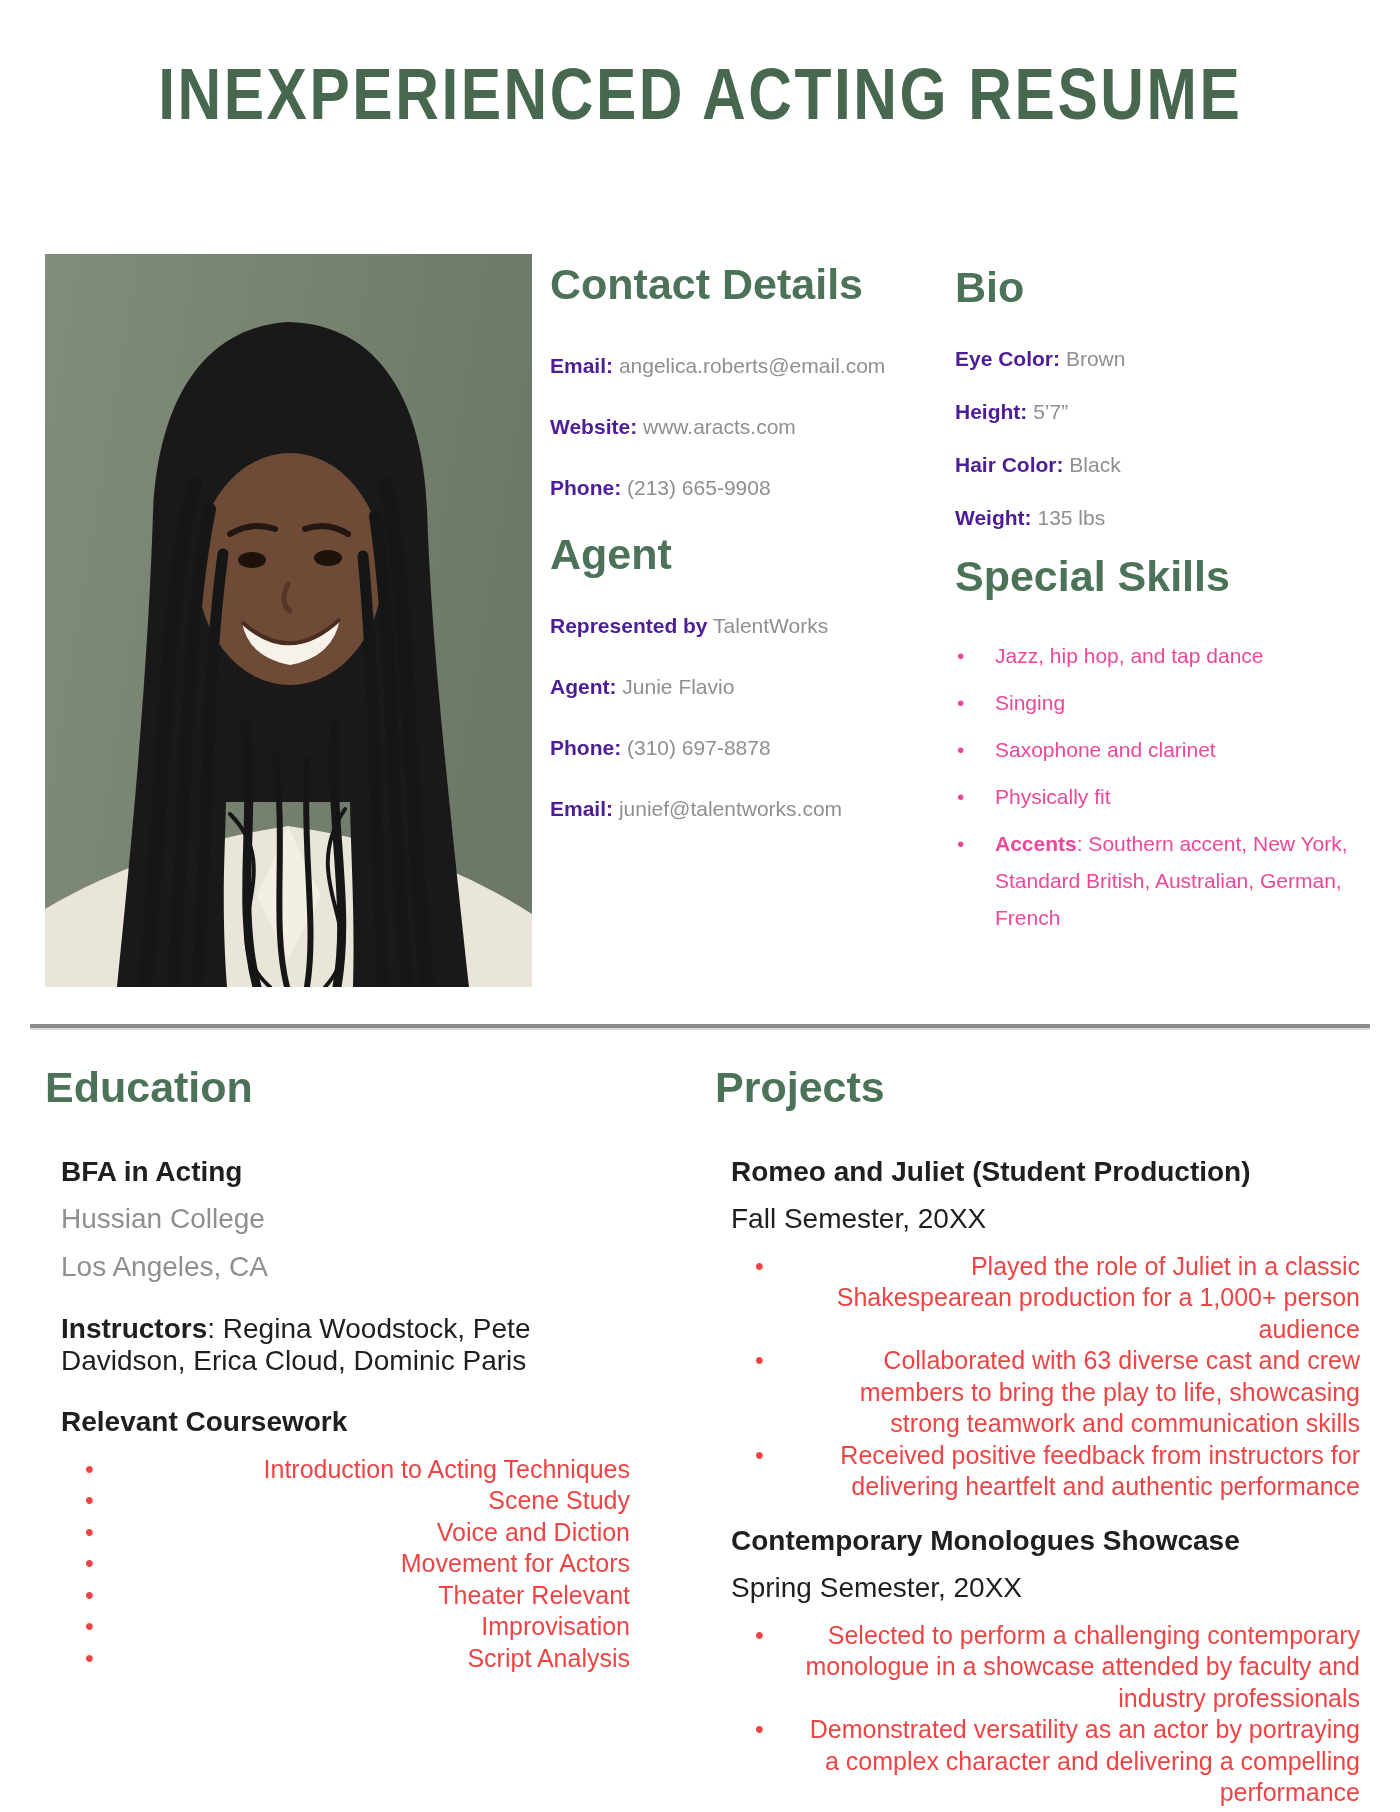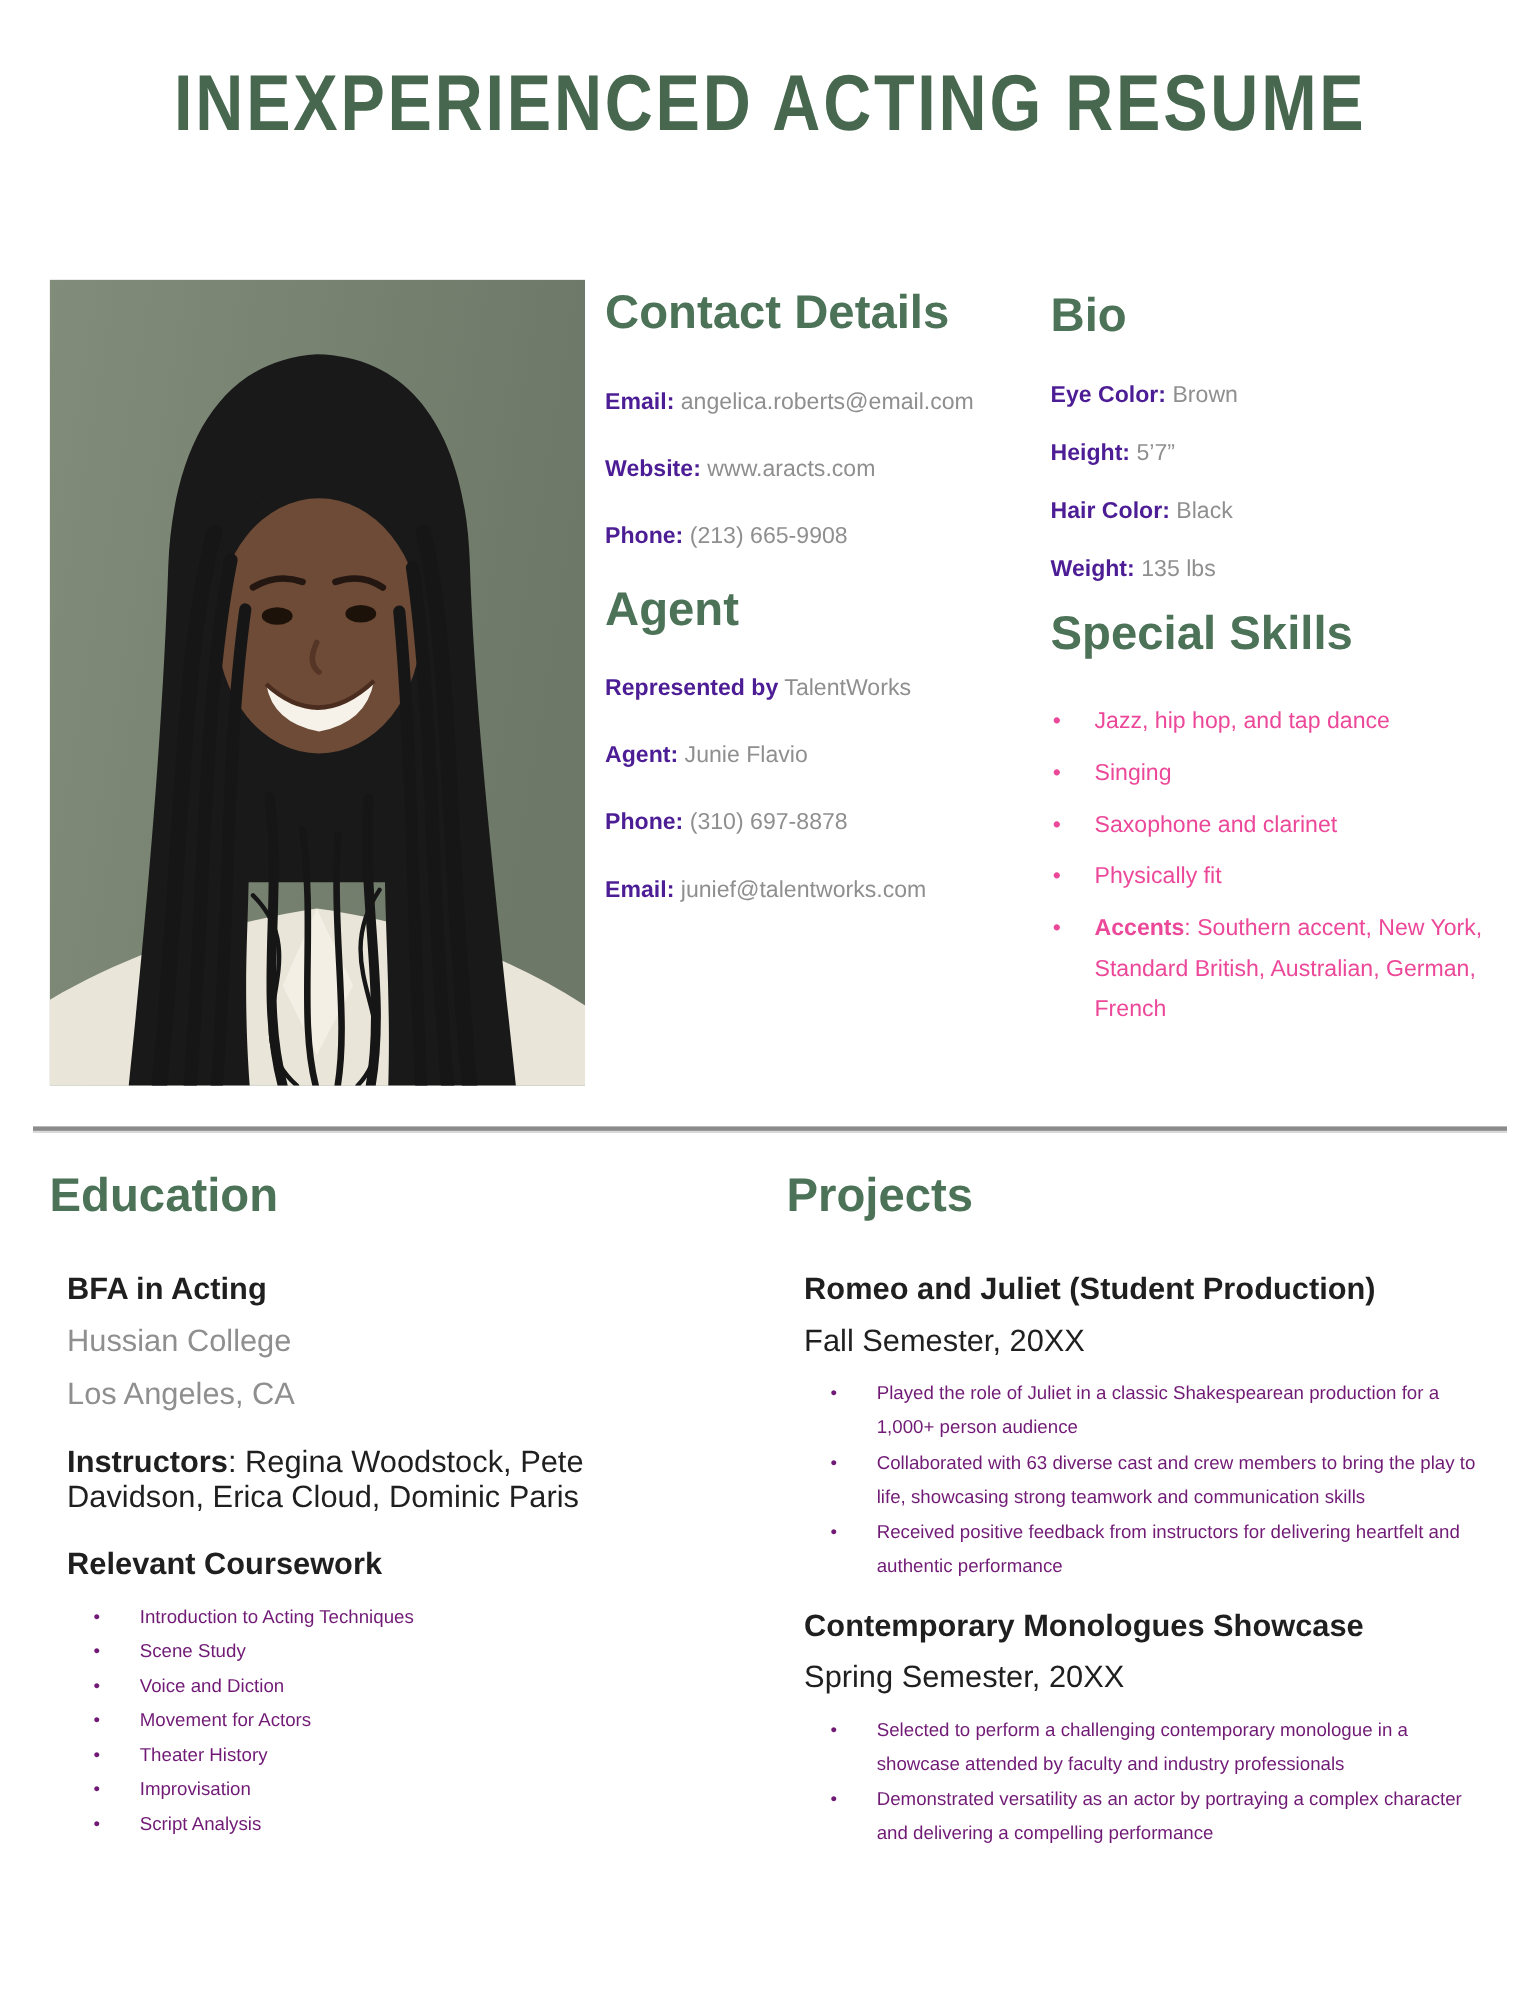--- a/index.html
+++ b/index.html
@@ -62,22 +62,22 @@
   .proj-col { width:645px; margin-left:85px; }
 
   .line { font-size:28px; line-height:31.5px; margin:16px; }
   .bold { font-weight:700; }
   .gray { color:#8f8f8f; }
   .instructors { margin-top:31px; }
   .course-head { margin-top:30px; }
 
   .dotlist { list-style:none; margin:0; padding:0; }
   .dotlist li {
-    position:relative; font-size:17px; line-height:31.5px;
-    padding-left:82px; color:#701a75;
+    position:relative; font-size:25px; line-height:31.5px;
+    padding-left:82px; color:#ef4444;text-align:right;
   }
   .dotlist li::before { content:"\2022"; position:absolute; left:40px; top:0; }
 
   .project-block { margin:0; }
   .project-gap { margin-top:22px; }
 </style>
 </head>
 <body>
 
 <div class="page">
@@ -189,21 +189,21 @@
       <ul class="dotlist">
 
           <li>Introduction to Acting Techniques</li>
 
           <li>Scene Study</li>
 
           <li>Voice and Diction</li>
 
           <li>Movement for Actors</li>
 
-          <li>Theater History</li>
+          <li>Theater Relevant</li>
 
           <li>Improvisation</li>
 
           <li>Script Analysis</li>
 
       </ul>
     </div>
 
     <div class="proj-col">
       <h2 class="h-proj">Projects</h2>

